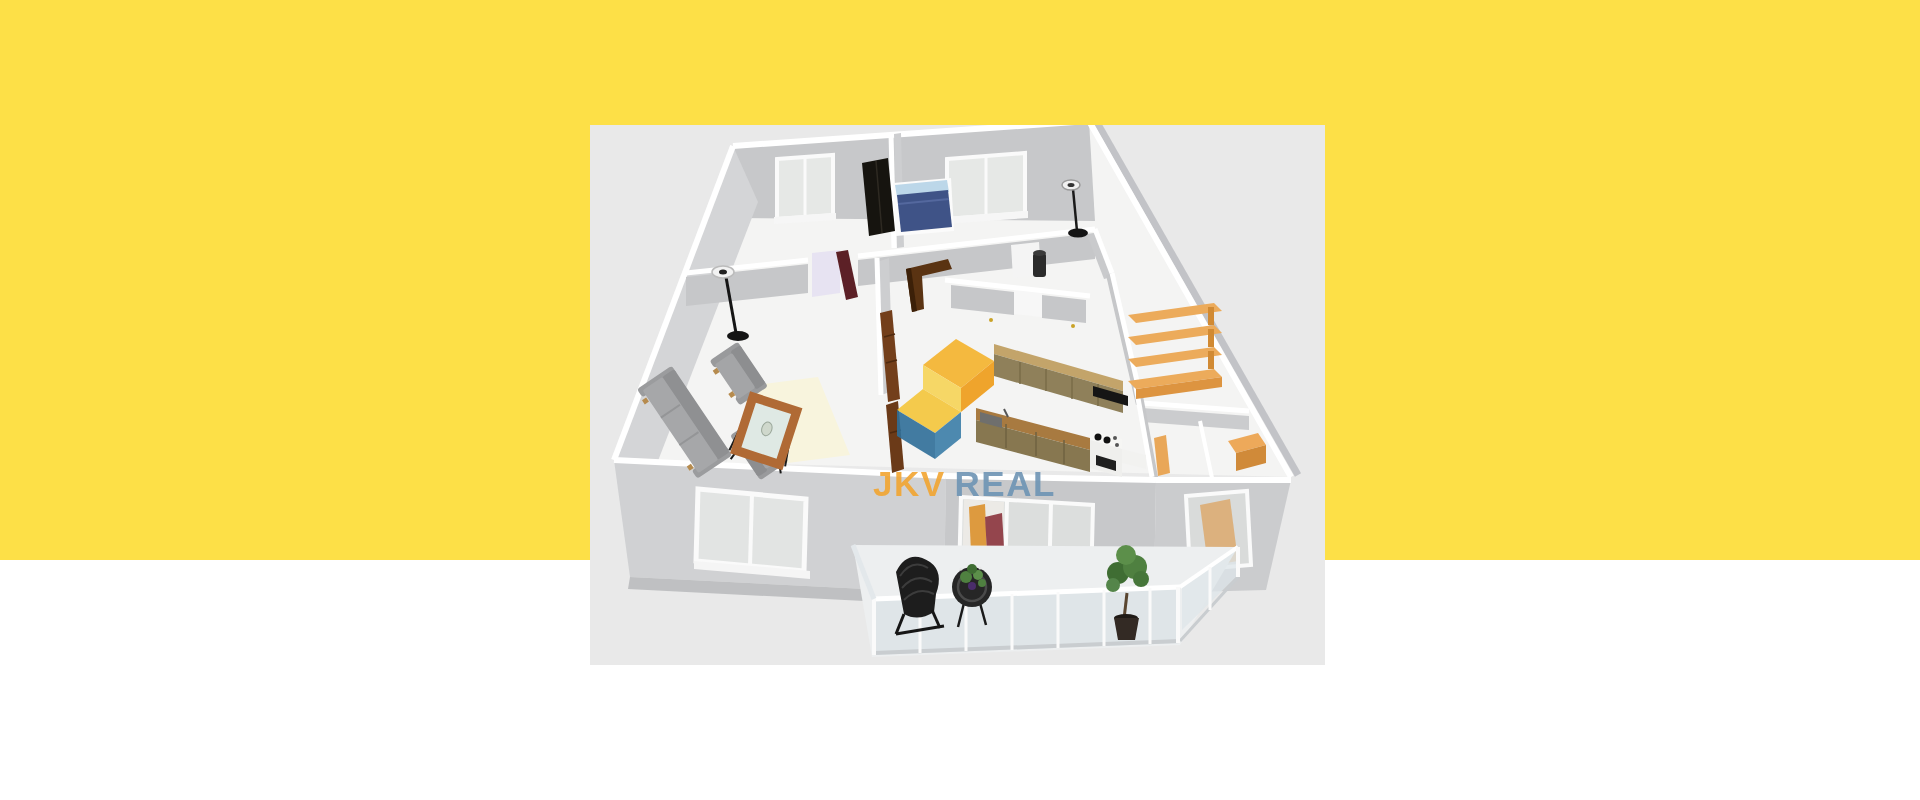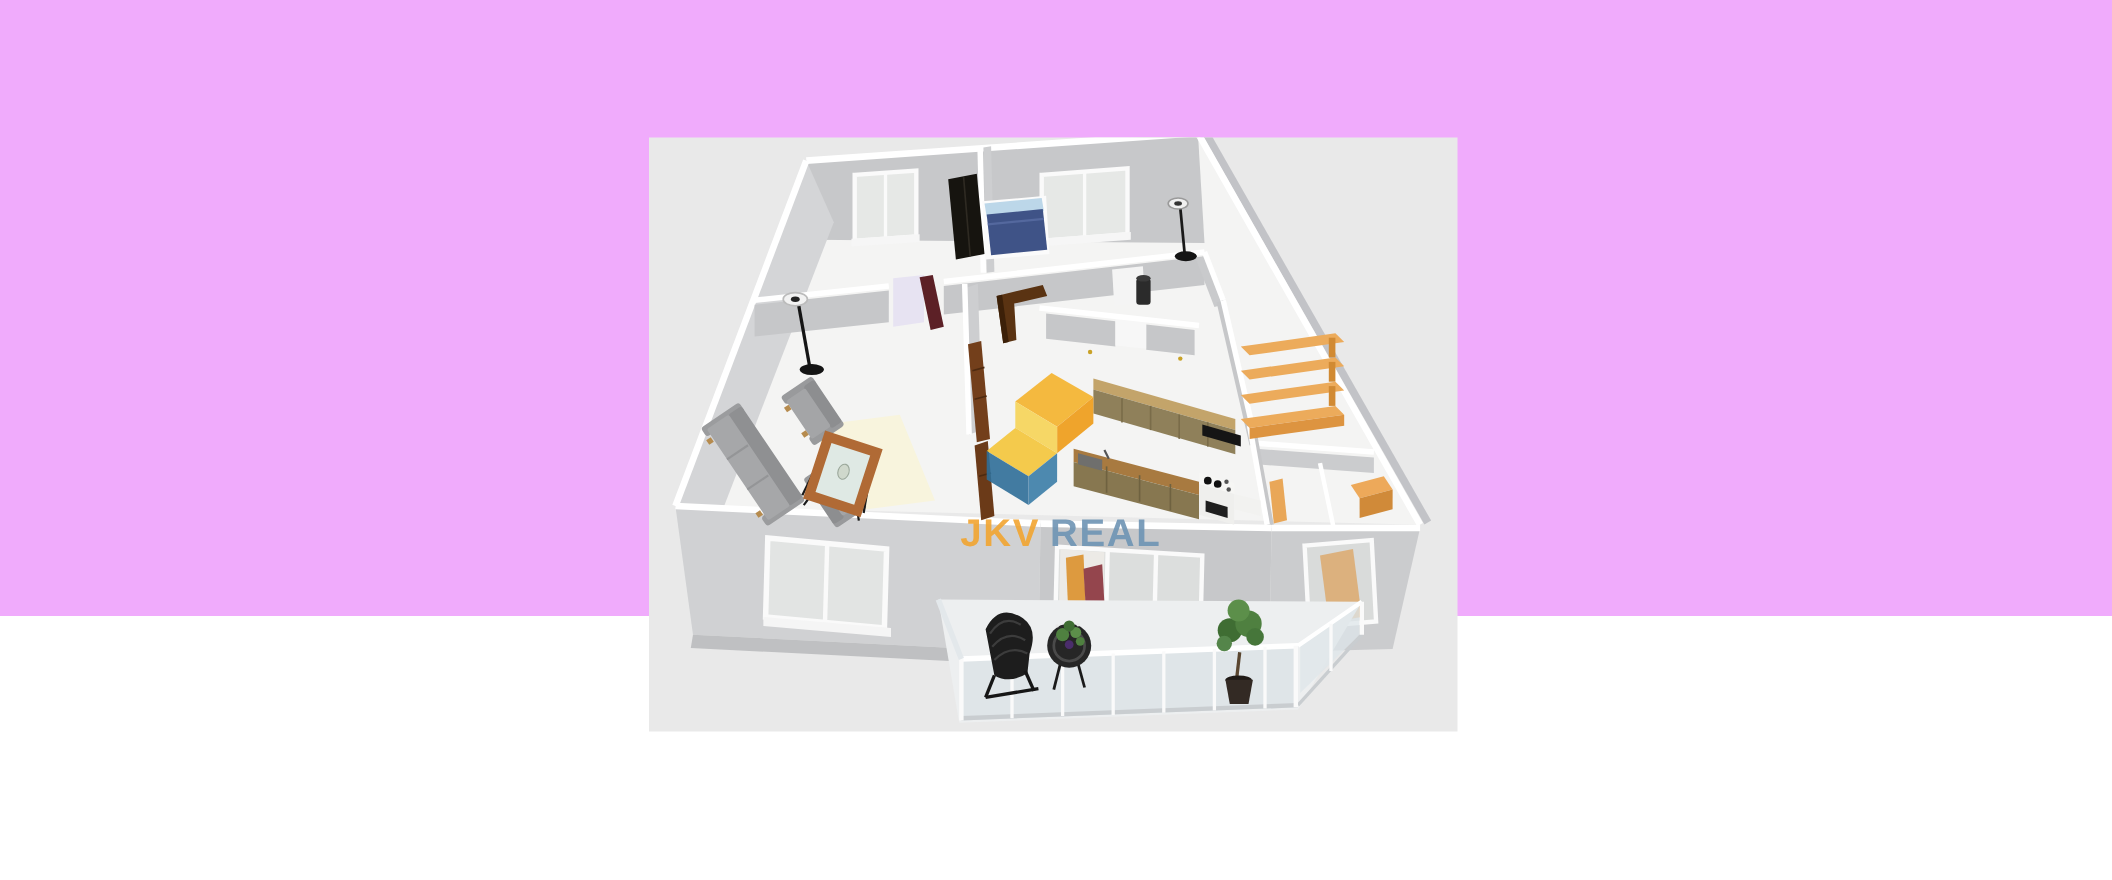--- a/index.html
+++ b/index.html
@@ -1,20 +1,20 @@
 <!DOCTYPE html>
 <html><head>
 <meta charset="utf-8">
 <style>
   html,body{margin:0;padding:0;}
   body{
     width:1920px;height:800px;overflow:hidden;background:#ffffff;
     font-family:"Liberation Sans",sans-serif;
   }
-  .page{position:relative;width:1920px;height:560px;background:#f0abfc;}
+  .page{position:relative;width:1920px;height:560px;background:#fde047;}
   .canvas{
     position:absolute;left:590px;top:125px;width:735px;height:540px;
     background:#e9e9e9;
   }
   .canvas svg{display:block;width:735px;height:540px;}
   .wm-text{
     font-family:"Liberation Sans",sans-serif;
     font-weight:bold;font-size:35px;letter-spacing:1.5px;
   }
 </style>

